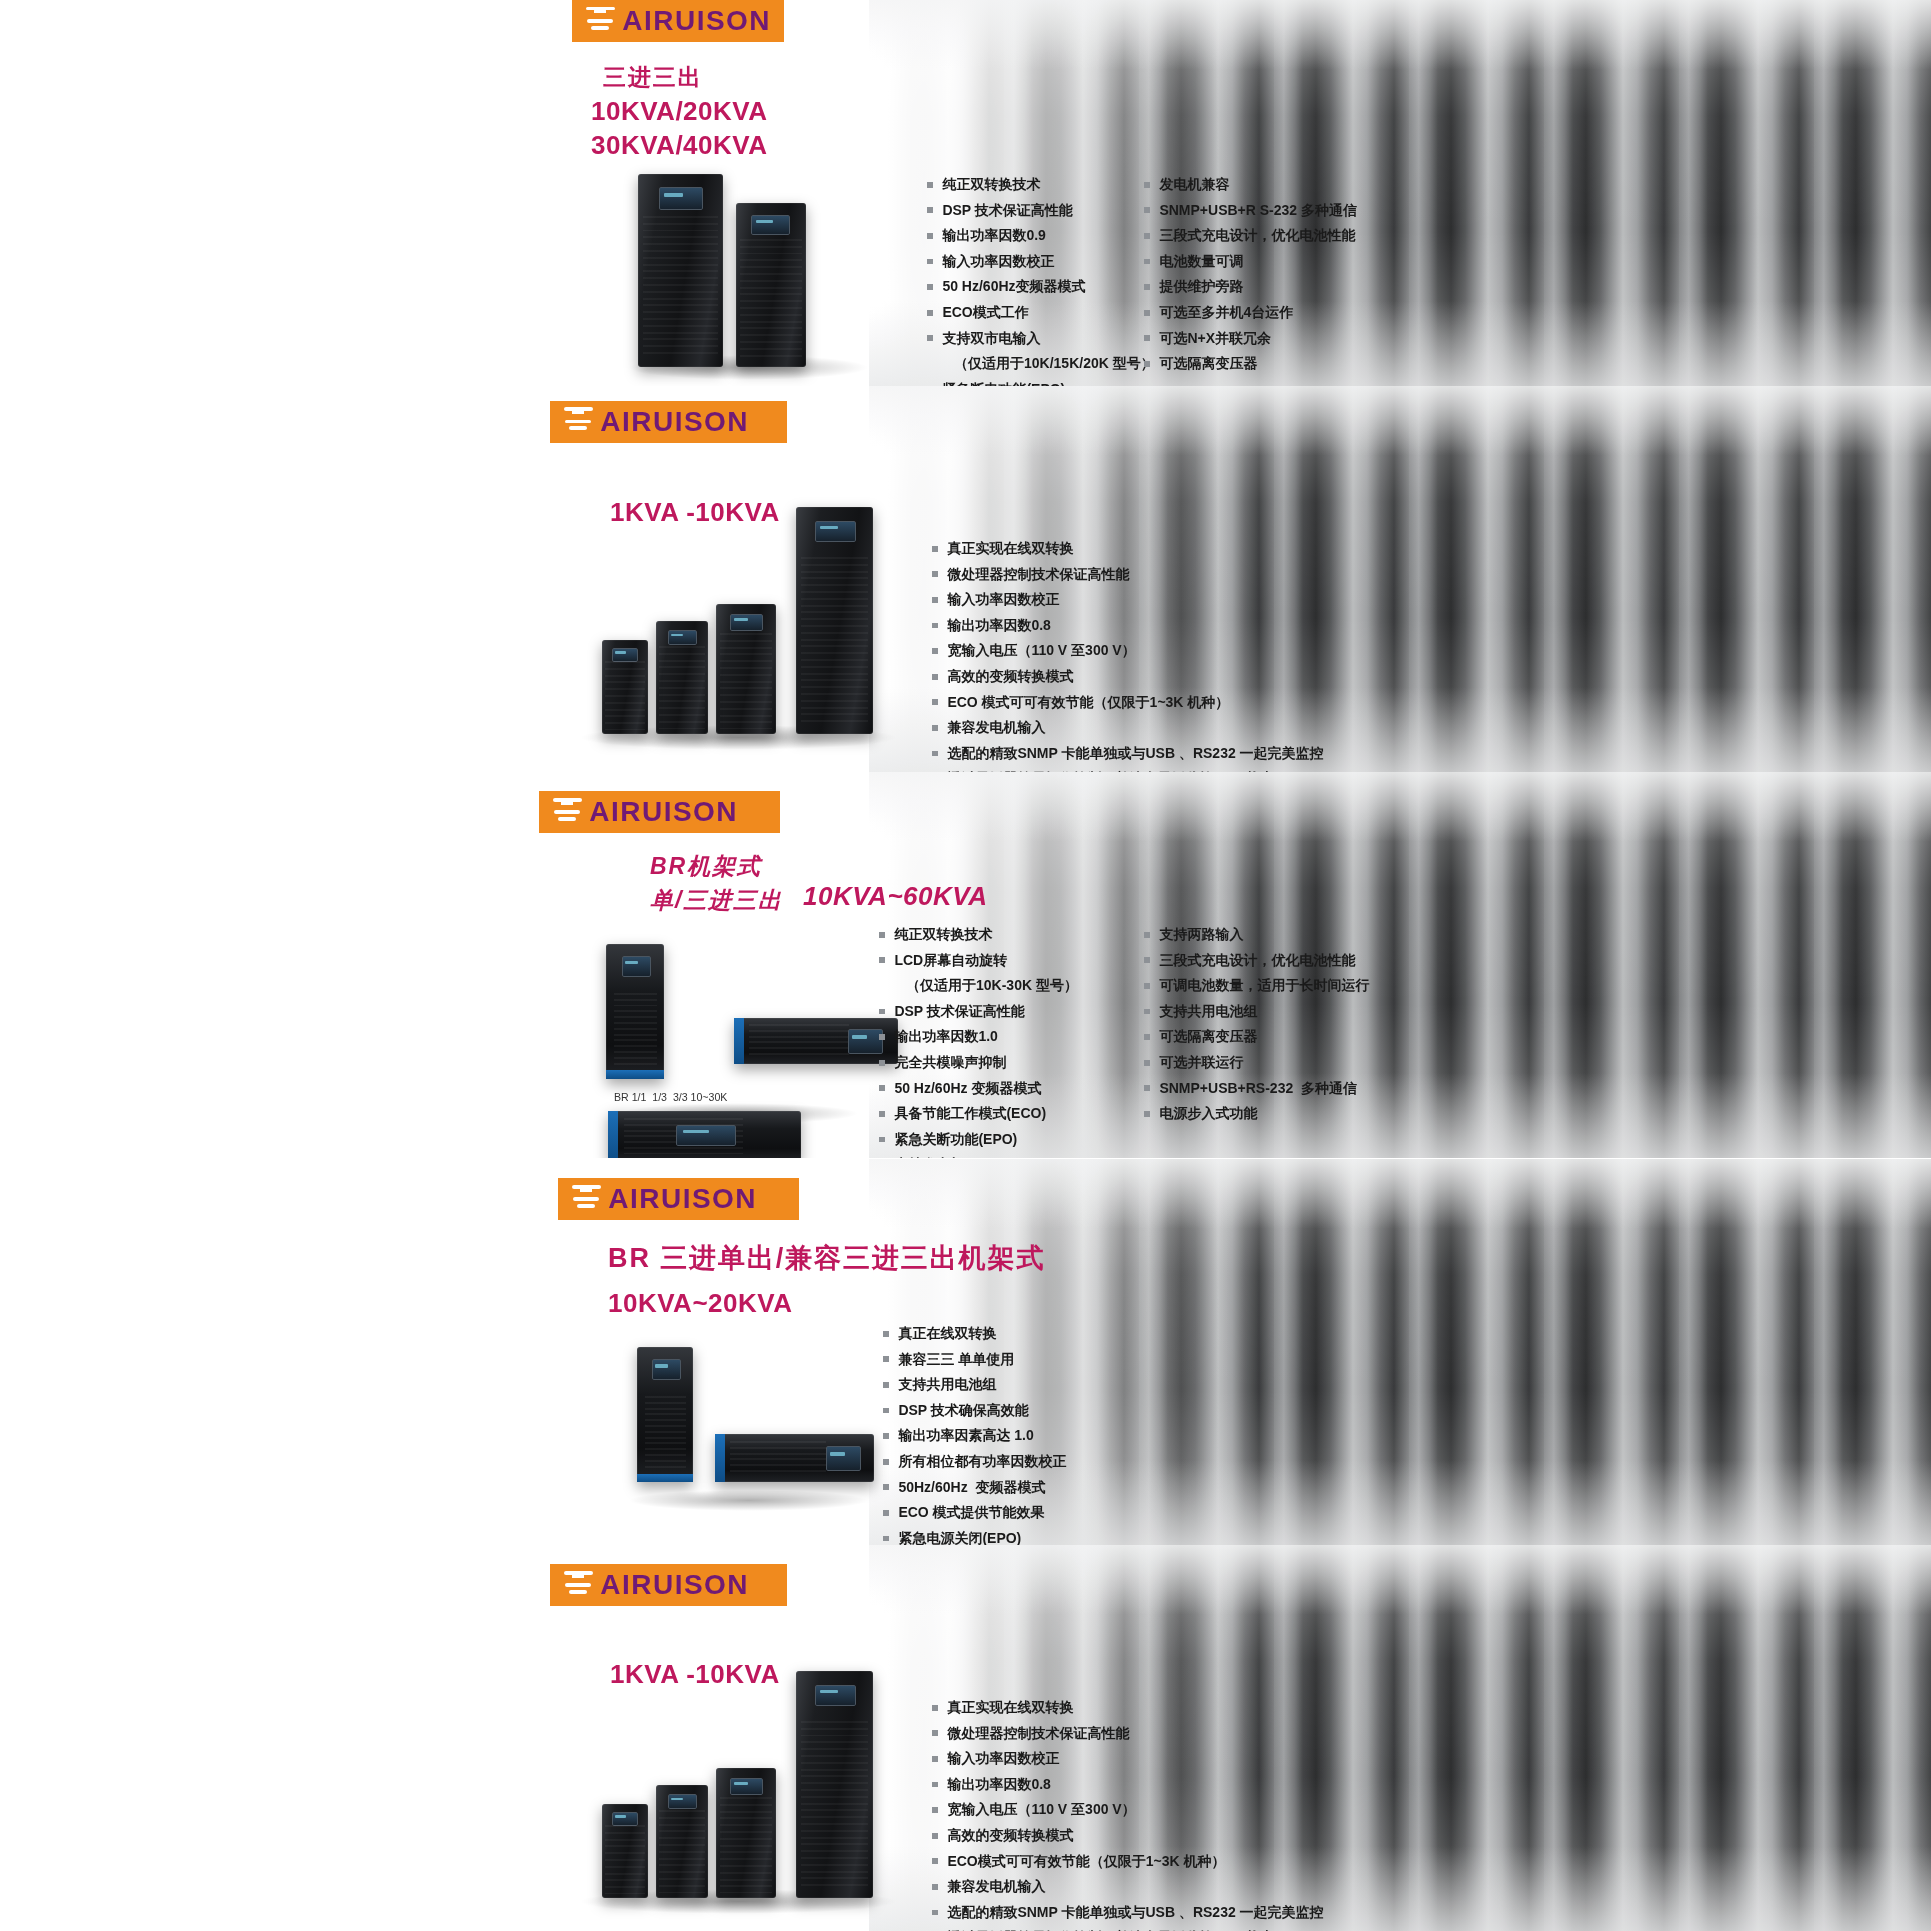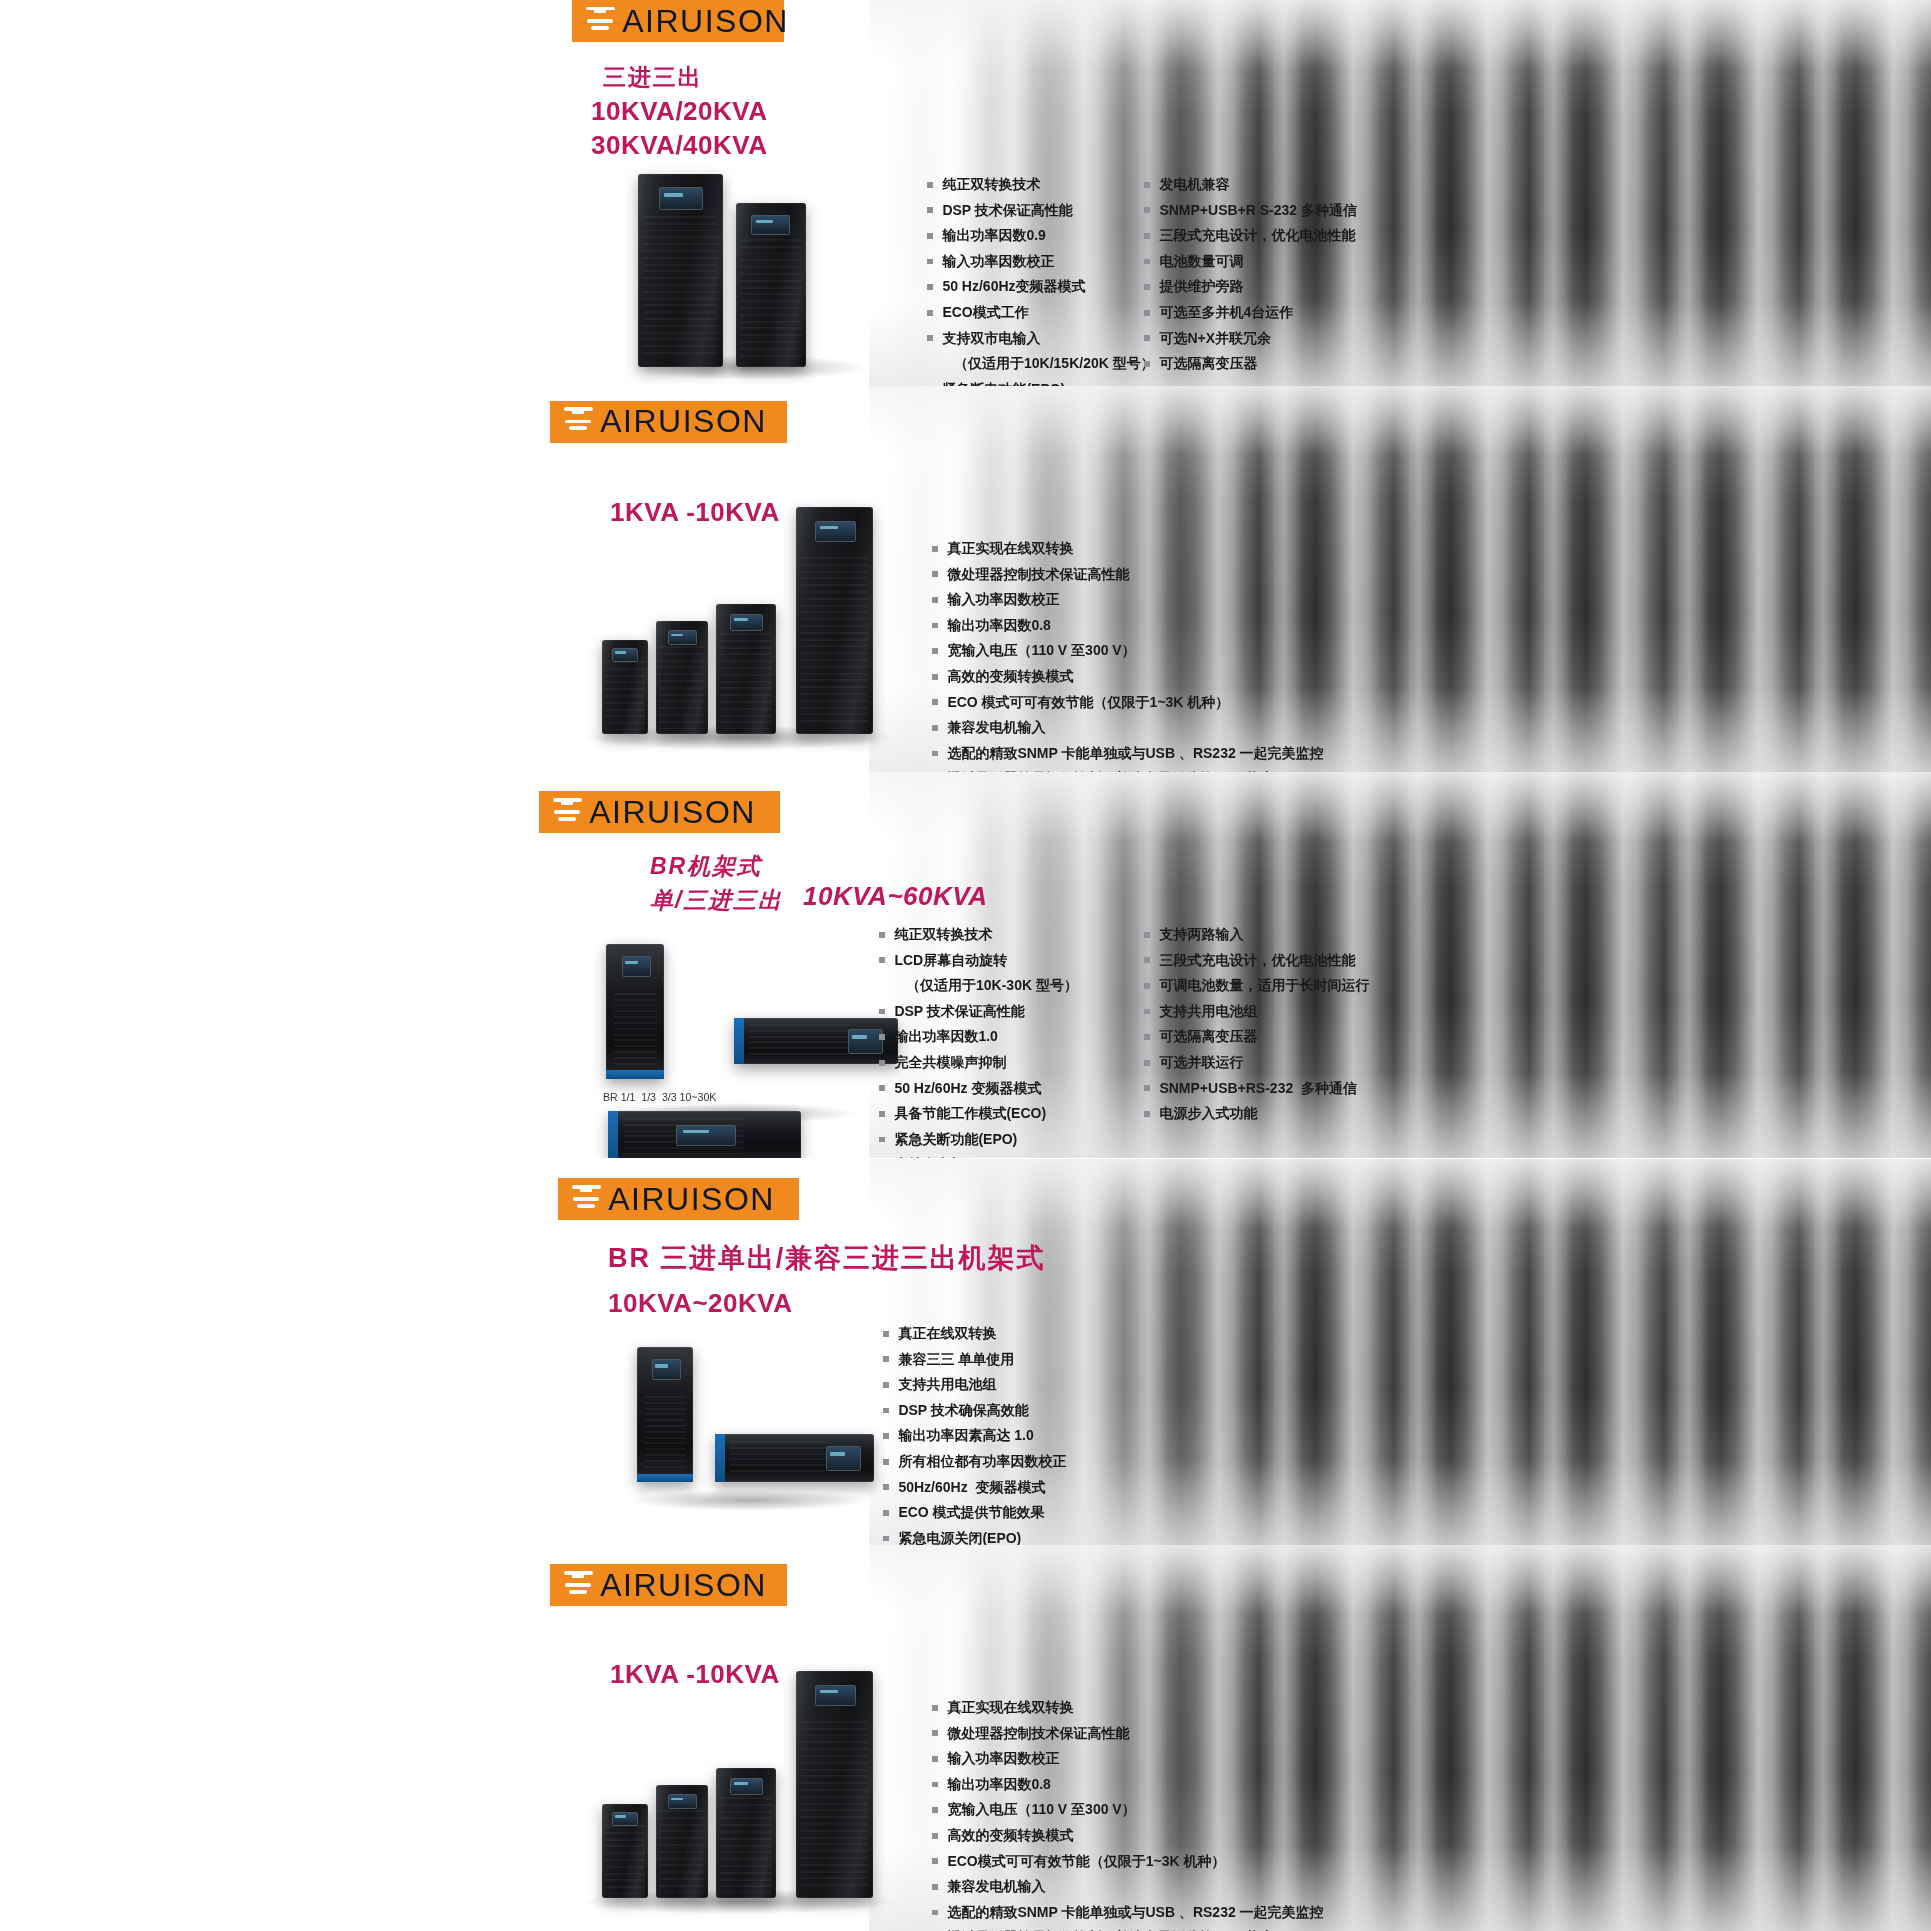--- a/index.html
+++ b/index.html
@@ -49,21 +49,21 @@
     position:absolute;left:0;right:0;height:3.9px;background:#fff;border-radius:2.9px;
   }
   .logo-mark i:nth-child(1){top:5.8px;left:5.8px;right:5.8px;}
   .logo-mark i:nth-child(2){top:12.6px;left:1.9px;right:1.9px;}
   .logo-mark i:nth-child(3){top:19.3px;left:5.8px;right:5.8px;}
   .logo-mark b{
     position:absolute;left:8.7px;top:0px;width:11.6px;height:6.8px;background:#fff;
     border-radius:50% 50% 0 0;
   }
   .logo-text{
-    color:#0f172a;font-weight:normal;font-size:32px;letter-spacing:1.5px;
+    color:#701a75;font-weight:bold;font-size:28px;letter-spacing:1.5px;
     font-family:"Liberation Sans",sans-serif;white-space:nowrap;
   }
 
   
   .title{position:absolute;color:#be185d;white-space:pre;}
   .t-cn{font-size:23px;font-weight:bold;letter-spacing:1.9px;}
   .t-kva{font-size:26px;font-weight:bold;letter-spacing:0.5px;}
   .t-ital{font-style:italic;font-weight:bold;margin-left:40px;}
 
   
@@ -243,21 +243,21 @@
       <div class="rack" style="left:145px;top:116px;width:164px;height:46px;">
         <div class="stripe" style="left:0;"></div>
         <div class="grill"></div>
         <div class="lcd" style="right:15.4px;top:10.6px;width:33px;height:23px;"></div>
       </div>
       <div class="rack" style="left:17.4px;top:42px;width:58px;height:135px;">
         <div class="stripe" style="left:0;width:58px;height:8.7px;top:auto;bottom:0;"></div>
         <div class="grill" style="left:7.7px;right:7.7px;top:36%;bottom:10%;"></div>
         <div class="lcd" style="left:15.4px;top:11.6px;width:27px;height:19.3px;"></div>
       </div>
-      <div class="caption" style="left:14px;top:189px;">BR 1/1  1/3  3/3 10~30K</div>
+      <div class="caption" style="left:25px;top:189px;">BR 1/1  1/3  3/3 10~30K</div>
       <div class="rack" style="left:19.3px;top:209px;width:193px;height:50px;">
         <div class="stripe" style="left:0;"></div>
         <div class="grill"></div>
         <div class="lcd" style="left:68px;top:13.5px;width:58px;height:19.3px;"></div>
       </div>
 
     </div>
 
     <ul class="feat bold" style="left:879px;top:154px;width:251px;">
       <li>纯正双转换技术</li>

